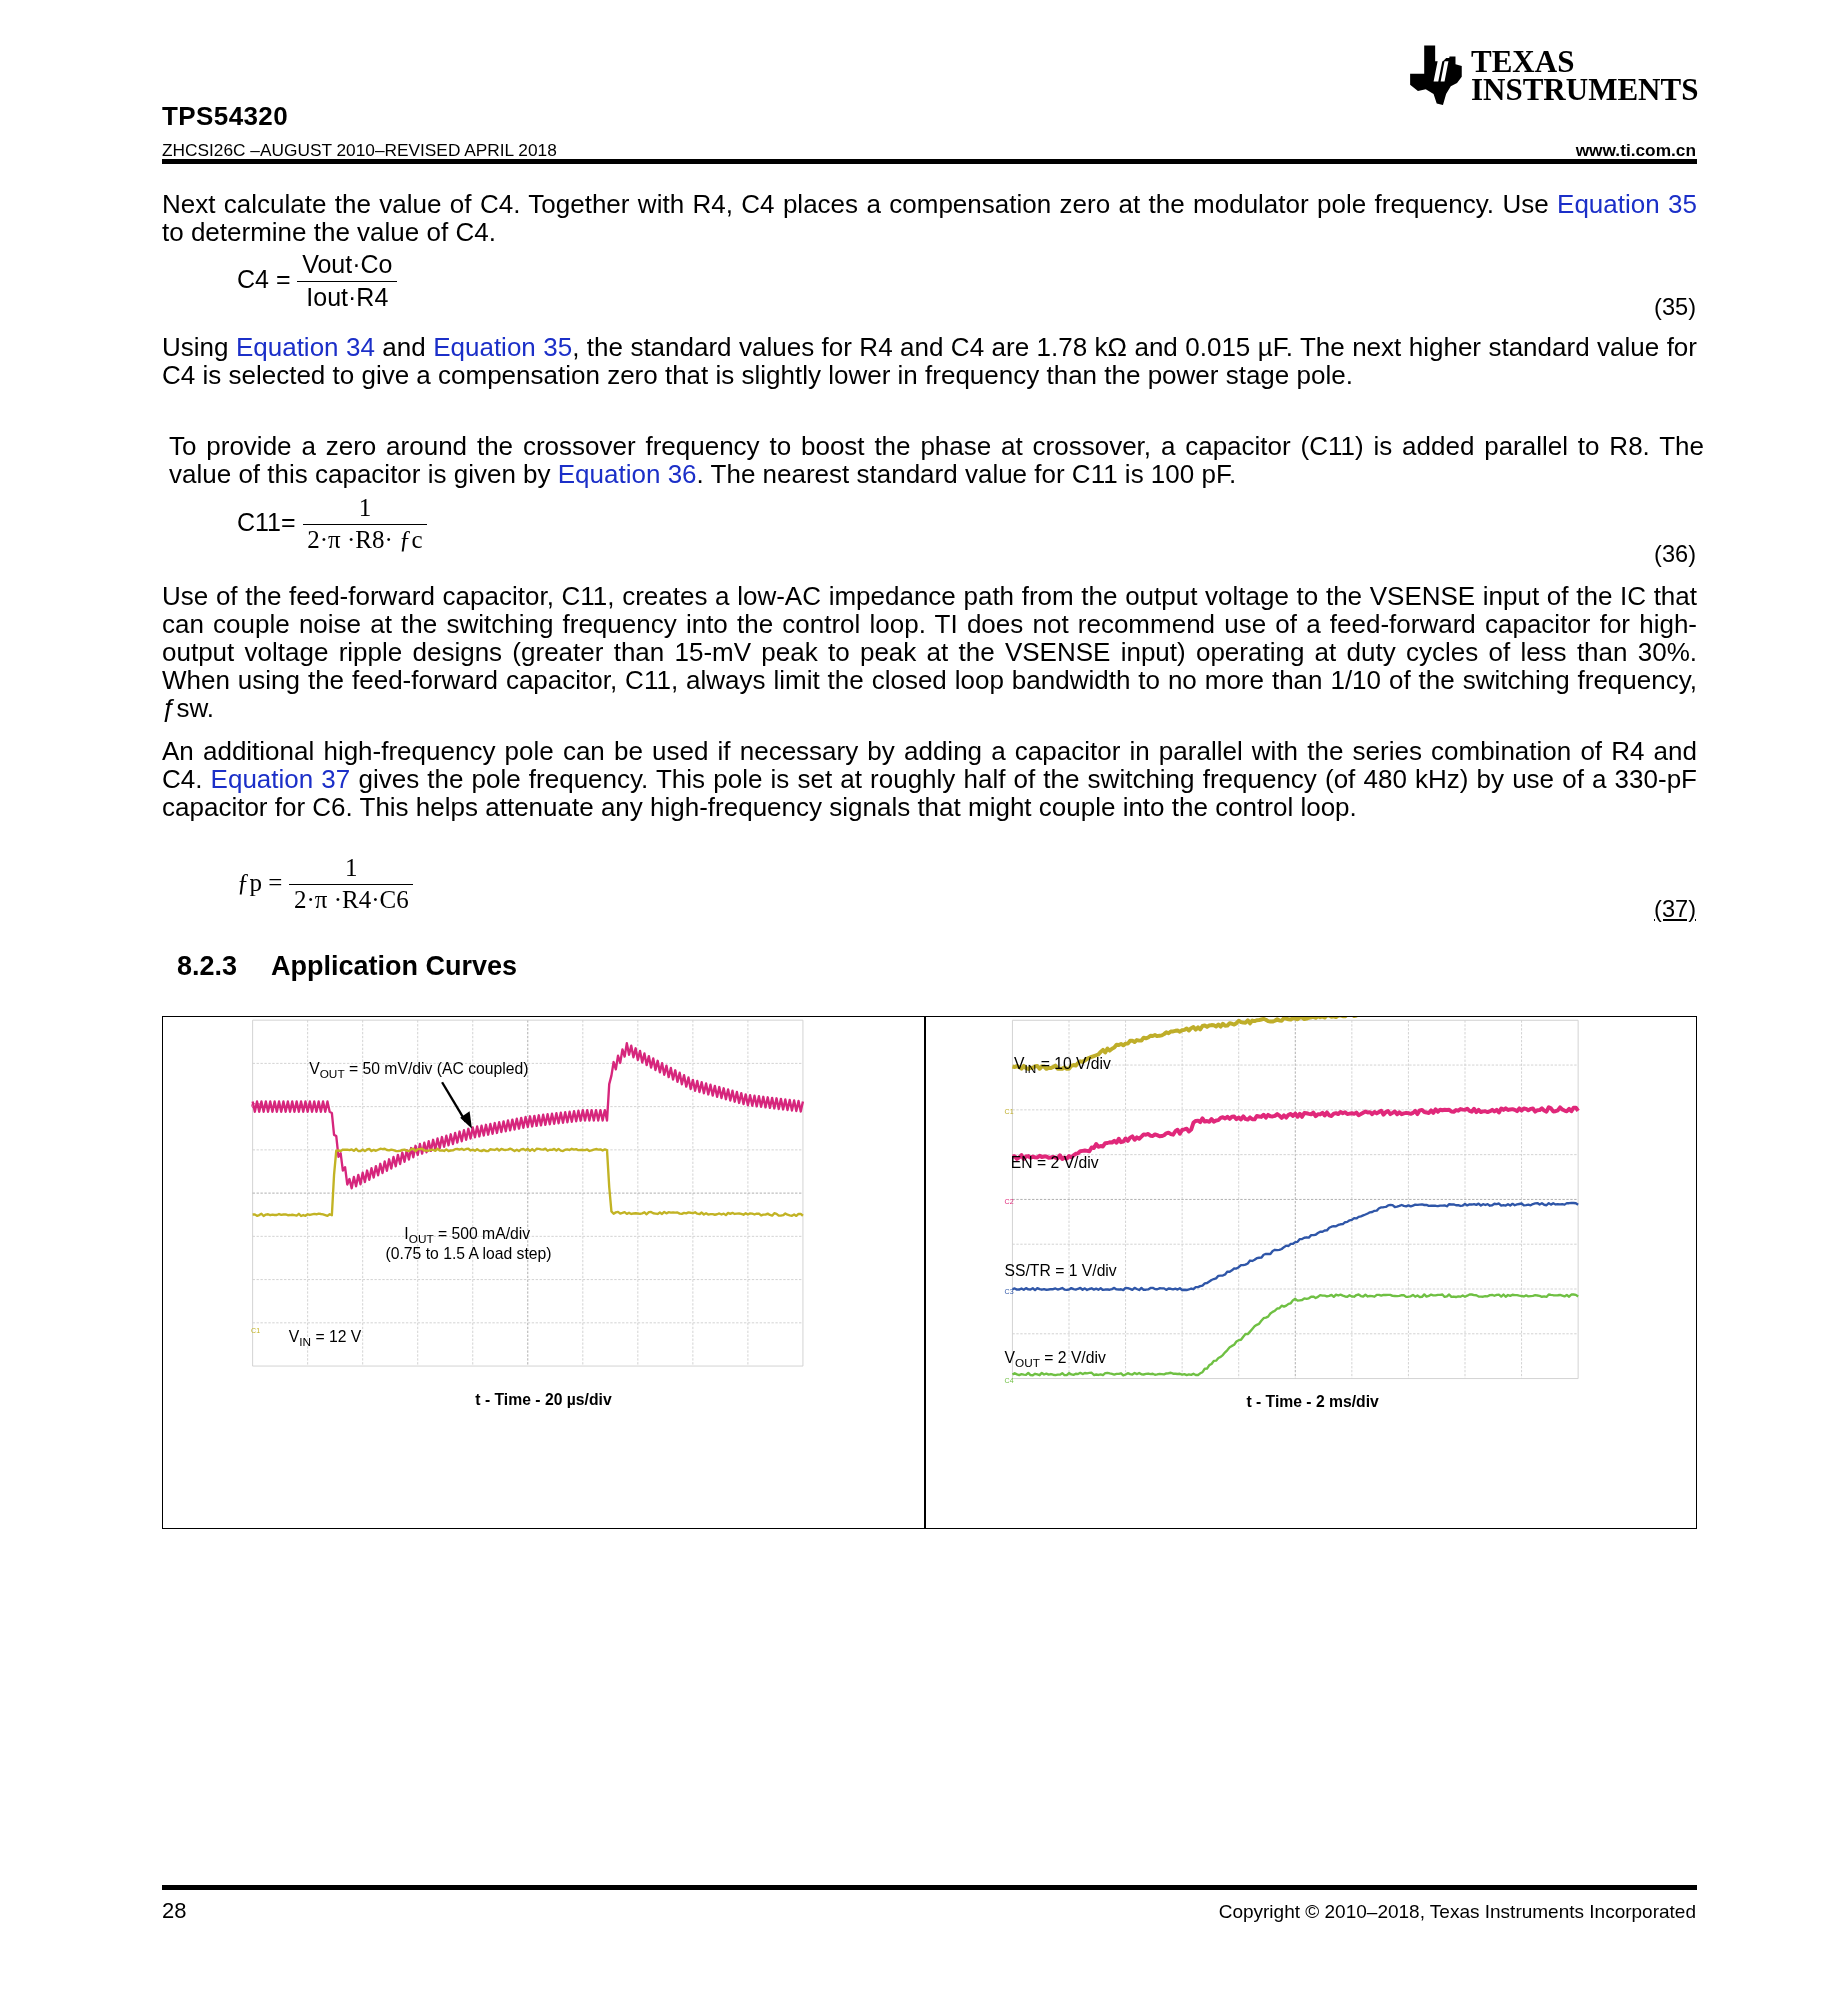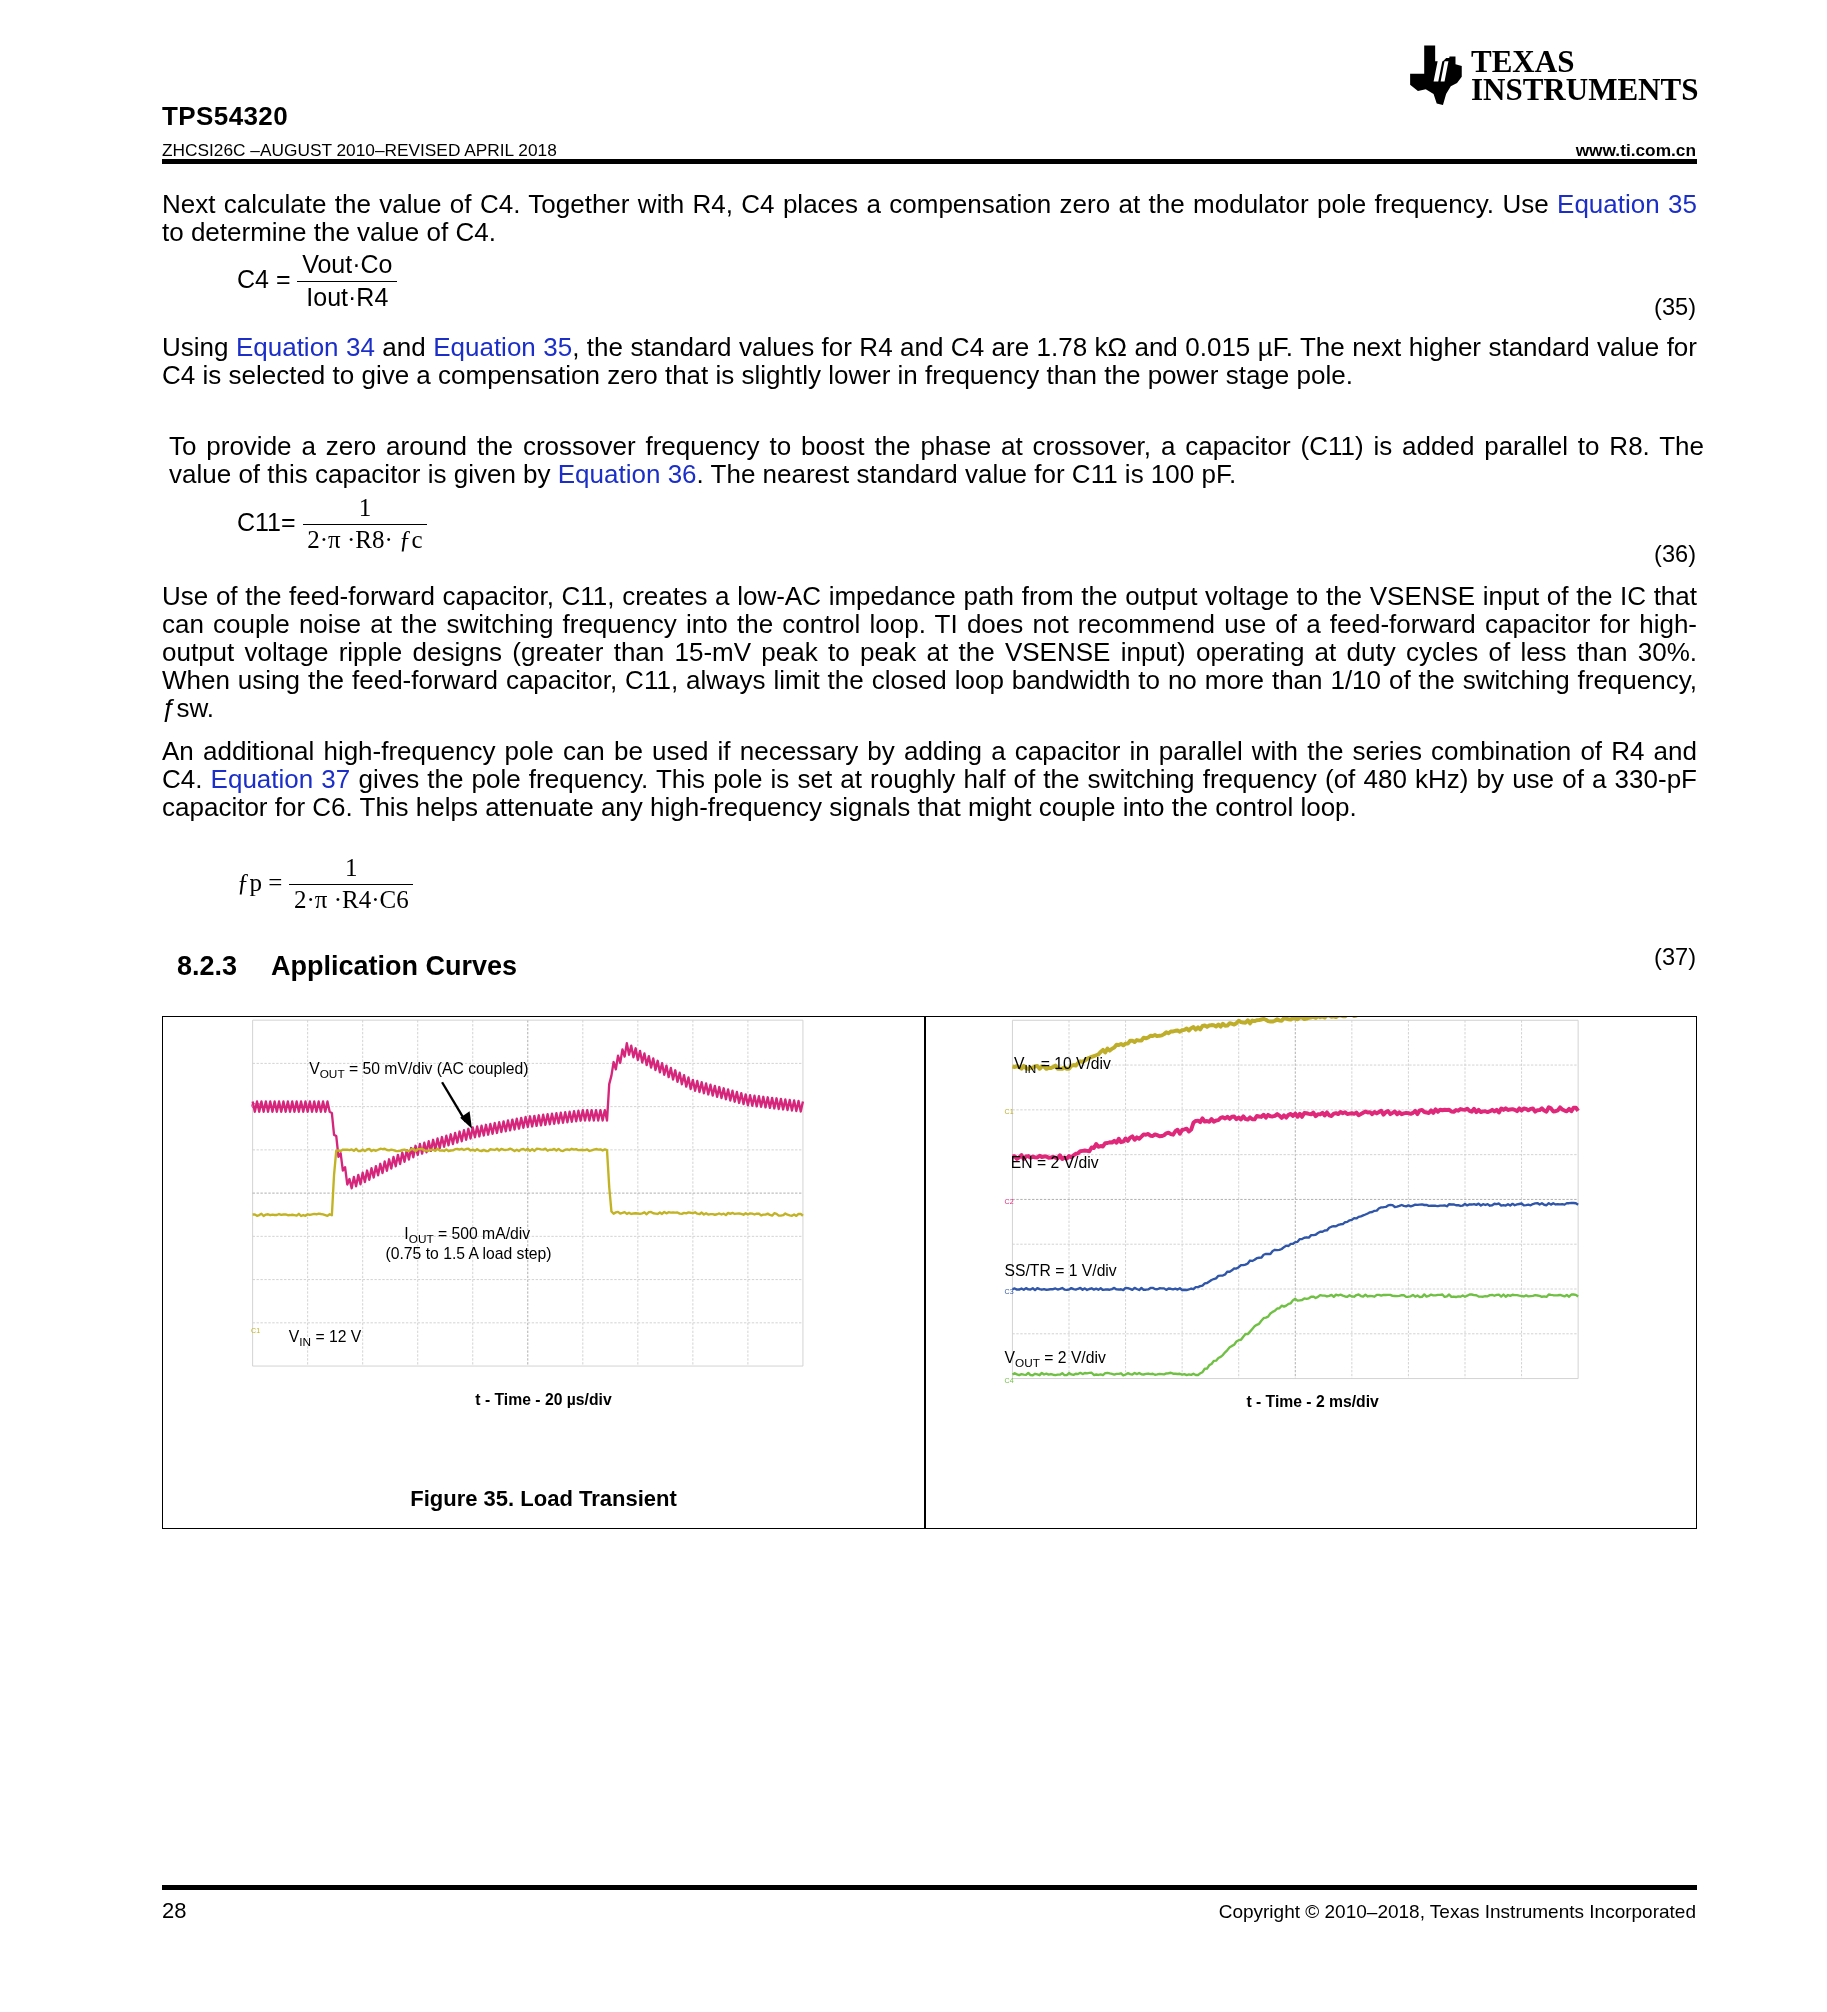--- a/index.html
+++ b/index.html
@@ -89,21 +89,21 @@
   <span>An additional high-frequency pole can be used if necessary by adding a capacitor in parallel with the series combination of R4 and C4. </span><span class="link">Equation 37</span><span> gives the pole frequency. This pole is set at roughly half of the switching frequency (of 480 kHz) by use of a 330-pF capacitor for C6. This helps attenuate any high-frequency signals that might couple into the control loop.</span>
 </p>
 
 <div class="eq" style="left:237px;top:854px;">
   <span class="serif">ƒp =</span>
   <span class="frac serif">
     <span class="num" style="padding:0 31px 1.6px;">1</span>
     <span class="den">2·π ·R4·C6</span>
   </span>
 </div>
-<div class="eqno" style="top:944px;">(37)</div>
+<div class="eqno" style="top:896px;text-decoration:underline;">(37)</div>
 
 <div class="abs section">
   <span class="num">8.2.3</span><span>Application Curves</span>
 </div>
 
 <div class="abs figbox">
   <div class="figdiv"></div>
 
   <svg class="scope" id="scope35" style="left:0;top:0;" width="761" height="456" viewBox="0 0 968 580">
     <g id="grid35">
@@ -135,21 +135,20 @@
     <text x="186" y="72" font-size="20"><tspan>V</tspan><tspan dy="5" font-size="15">OUT</tspan><tspan dy="-5"> = 50 mV/div (AC coupled)</tspan></text>
     <line x1="355" y1="83" x2="385" y2="133" stroke="#000" stroke-width="3"></line>
     <polygon points="378,128 393,142 390,120" fill="#000"></polygon>
     <text x="307" y="282" font-size="20"><tspan>I</tspan><tspan dy="5" font-size="15">OUT</tspan><tspan dy="-5"> = 500 mA/div</tspan></text>
     <text x="283" y="308" font-size="20">(0.75 to 1.5 A load step)</text>
     <text x="160" y="414" font-size="20"><tspan>V</tspan><tspan dy="5" font-size="15">IN</tspan><tspan dy="-5"> = 12 V</tspan></text>
     <text x="112" y="116" font-size="9" fill="#d6267c">C2</text>
     <text x="112" y="402" font-size="9" fill="#c2b324">C1</text>
     <text x="484" y="494" font-size="20" font-weight="bold" text-anchor="middle">t - Time - 20 µs/div</text>
   </svg>
-  <div class="figcap" style="left:0;width:761px;">Figure 35. Load Transient</div>
 
   <svg class="scope" id="scope36" style="left:763px;top:0;" width="770" height="456" viewBox="0 0 980 580">
     <g id="grid36">
         <line x1="110" y1="4" x2="110" y2="460" stroke="#d0d0d0" stroke-width="1.2" stroke-dasharray=""></line>
         <line x1="182" y1="4" x2="182" y2="460" stroke="#d0d0d0" stroke-width="1.2" stroke-dasharray="3,2"></line>
         <line x1="254" y1="4" x2="254" y2="460" stroke="#d0d0d0" stroke-width="1.2" stroke-dasharray="3,2"></line>
         <line x1="326" y1="4" x2="326" y2="460" stroke="#d0d0d0" stroke-width="1.2" stroke-dasharray="3,2"></line>
         <line x1="398" y1="4" x2="398" y2="460" stroke="#d0d0d0" stroke-width="1.2" stroke-dasharray="3,2"></line>
         <line x1="470" y1="4" x2="470" y2="460" stroke="#aaa" stroke-width="1.2" stroke-dasharray="3,2"></line>
         <line x1="542" y1="4" x2="542" y2="460" stroke="#d0d0d0" stroke-width="1.2" stroke-dasharray="3,2"></line>

